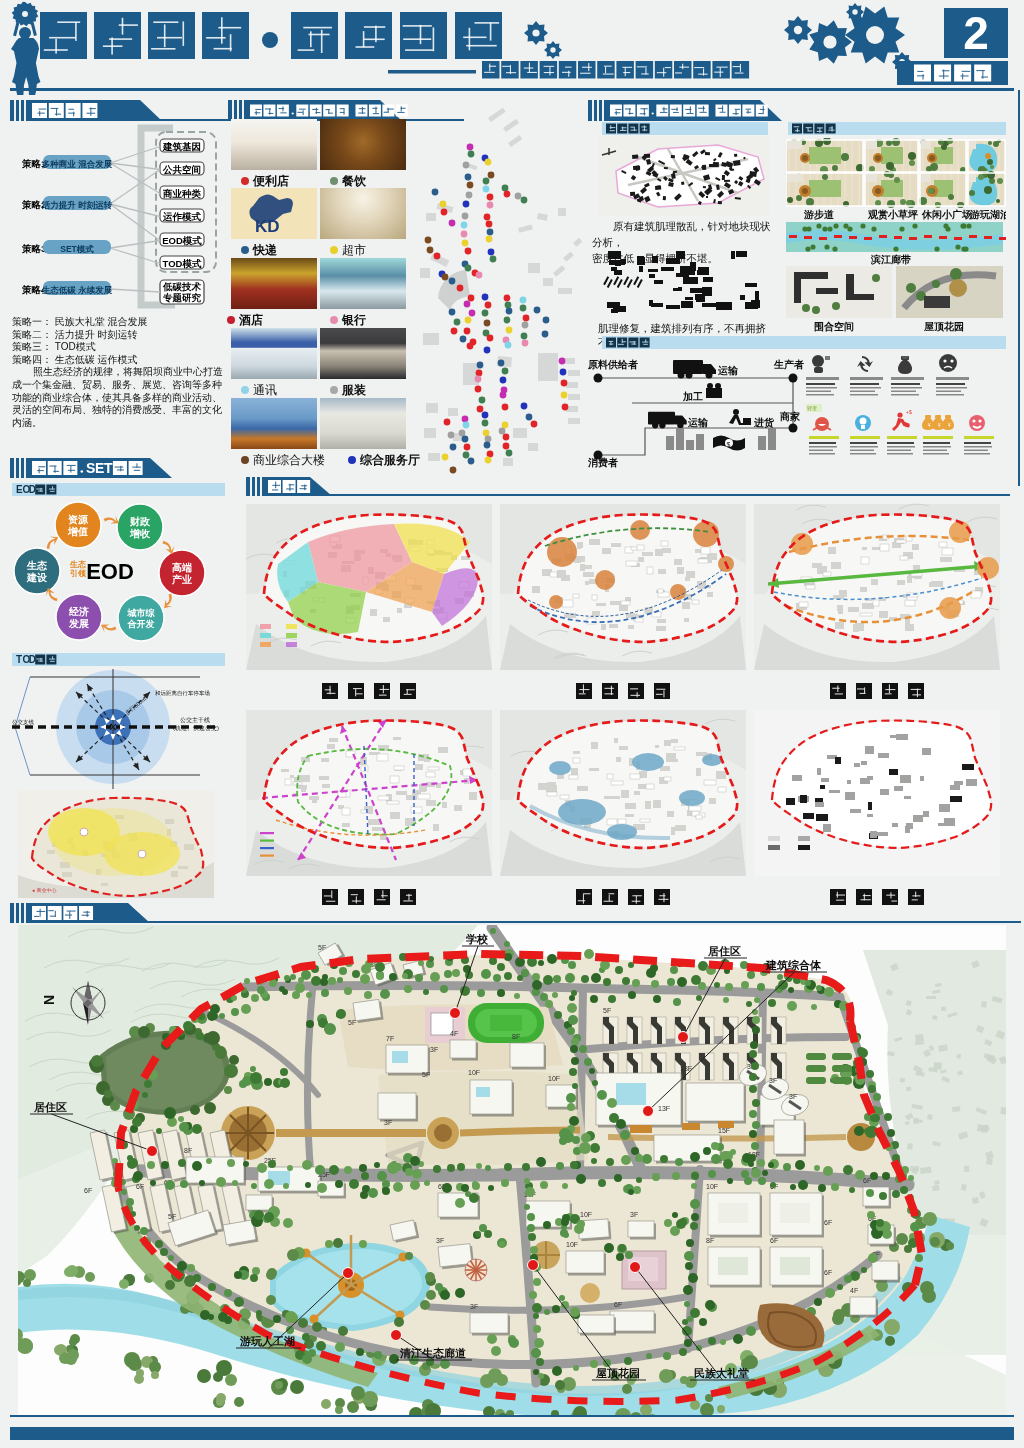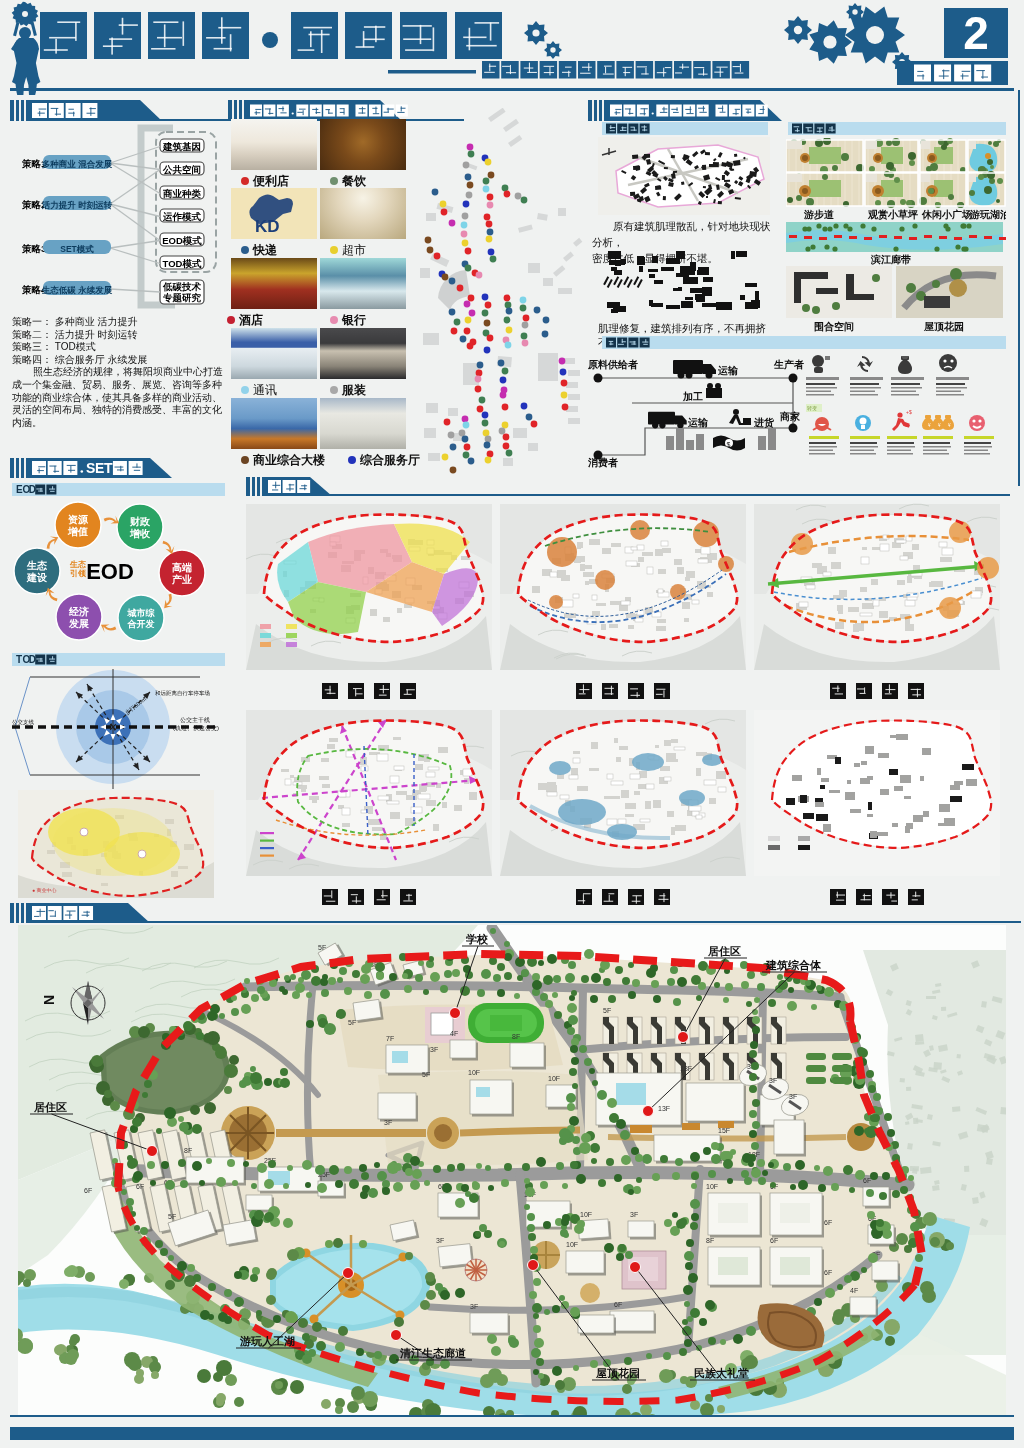--- a/index.html
+++ b/index.html
@@ -301,24 +301,24 @@
 <text x="67" y="84" fill="#0d3c5e" text-anchor="middle" font-size="8.5">活力提升 时刻运转</text>
 <text x="12" y="128" fill="#000">策略3</text>
 <rect x="33" y="116" rx="6" width="68" height="14" fill="#68a2c4"></rect>
 <text x="67" y="128" fill="#0d3c5e" text-anchor="middle" font-size="8.5">SET模式</text>
 <text x="12" y="169" fill="#000">策略4</text>
 <rect x="33" y="157" rx="6" width="68" height="14" fill="#68a2c4"></rect>
 <text x="67" y="169" fill="#0d3c5e" text-anchor="middle" font-size="8.5">生态低碳 永续发展</text>
 </g>
 </svg>
 <div class="abs" style="left:12px;top:316px;width:213px;font-size:10px;line-height:12.6px;color:#111">
-    <div>策略一： 多种商业 活力提升</div>
+    <div>策略一： 民族大礼堂 混合发展</div>
     <div>策略二： 活力提升 时刻运转</div>
     <div>策略三： TOD模式</div>
-    <div>策略四： 综合服务厅 永续发展</div>
+    <div>策略四： 生态低碳 运作模式</div>
     <div style="text-indent:21px">照生态经济的规律，将舞阳坝商业中心打造成一个集金融、贸易、服务、展览、咨询等多种功能的商业综合体，使其具备多样的商业活动、灵活的空间布局、独特的消费感受、丰富的文化内涵。</div>
   </div>
 <svg class="abs" style="left:10px;top:458px" width="180" height="22">
     <g fill="#1d5c8a">
       <rect x="0" y="0" width="4" height="20"></rect>
       <rect x="6" y="0" width="3" height="20"></rect>
       <rect x="11" y="0" width="3" height="20"></rect>
       <path d="M16 0 L140 0 L162 20 L16 20 Z"></path>
     </g>
     <g>
@@ -642,21 +642,21 @@
 <div class="abs" style="left:320px;top:258px;width:86px;height:51px;background:linear-gradient(180deg,#9fd8d8 0%,#5a8fa8 35%,#d8e8ec 65%,#8a9aa0 100%)"></div>
 <div class="abs" style="left:330px;top:312px;font-size:12px;font-weight:bold;color:#111"><span style="display:inline-block;width:8px;height:8px;border-radius:50%;background:#e78cb0;margin-right:4px"></span>银行</div>
 
 <div class="abs" style="left:231px;top:328px;width:86px;height:51px;background:linear-gradient(180deg,#cfe2ea 0%,#3a5fa8 28%,#3a5fa8 38%,#e8eef2 39%,#cdd8de 75%,#9aa8b0 100%)"></div>
 <div class="abs" style="left:241px;top:382px;font-size:12px;font-weight:normal;color:#111"><span style="display:inline-block;width:8px;height:8px;border-radius:50%;background:#92d2ea;margin-right:4px"></span>通讯</div>
 
 <div class="abs" style="left:320px;top:328px;width:86px;height:51px;background:linear-gradient(180deg,#4a4a4c 0%,#3a3a3c 30%,#c8c0b0 45%,#8a8478 75%,#2a2a2c 100%)"></div>
 <div class="abs" style="left:330px;top:382px;font-size:12px;font-weight:bold;color:#111"><span style="display:inline-block;width:8px;height:8px;border-radius:50%;background:#a8a8a8;margin-right:4px"></span>服装</div>
 
 <div class="abs" style="left:231px;top:398px;width:86px;height:51px;background:linear-gradient(180deg,#8ab2d8 0%,#6a9ac8 40%,#3a68a8 60%,#c87828 80%,#884818 100%)"></div>
-<div class="abs" style="left:241px;top:452px;font-size:12px;font-weight:bold;color:#111"><span style="display:inline-block;width:8px;height:8px;border-radius:50%;background:#6b4423;margin-right:4px"></span>商业综合大楼</div>
+<div class="abs" style="left:241px;top:452px;font-size:12px;font-weight:normal;color:#111"><span style="display:inline-block;width:8px;height:8px;border-radius:50%;background:#6b4423;margin-right:4px"></span>商业综合大楼</div>
 
 <div class="abs" style="left:320px;top:398px;width:86px;height:51px;background:linear-gradient(180deg,#a8b8c8 0%,#e8e8e2 30%,#d8d8d0 70%,#b0b0a8 100%)"></div>
 <div class="abs" style="left:348px;top:452px;font-size:12px;font-weight:bold;color:#111"><span style="display:inline-block;width:8px;height:8px;border-radius:50%;background:#2233bb;margin-right:4px"></span>综合服务厅</div>
 
 <svg class="abs" style="left:408px;top:108px" width="175" height="372" viewBox="0 0 175 372">
 <rect x="80" y="10" width="18" height="5" fill="#d6d8d8" transform="rotate(-35 80 10)"></rect>
     <rect x="95" y="20" width="16" height="5" fill="#d6d8d8" transform="rotate(-35 95 20)"></rect>
     <rect x="100" y="35" width="14" height="5" fill="#d6d8d8" transform="rotate(-35 100 35)"></rect>
     <rect x="60" y="55" width="10" height="4" fill="#d6d8d8" transform="rotate(20 60 55)"></rect>
     <rect x="30" y="95" width="16" height="6" fill="#d6d8d8" transform="rotate(15 30 95)"></rect>

